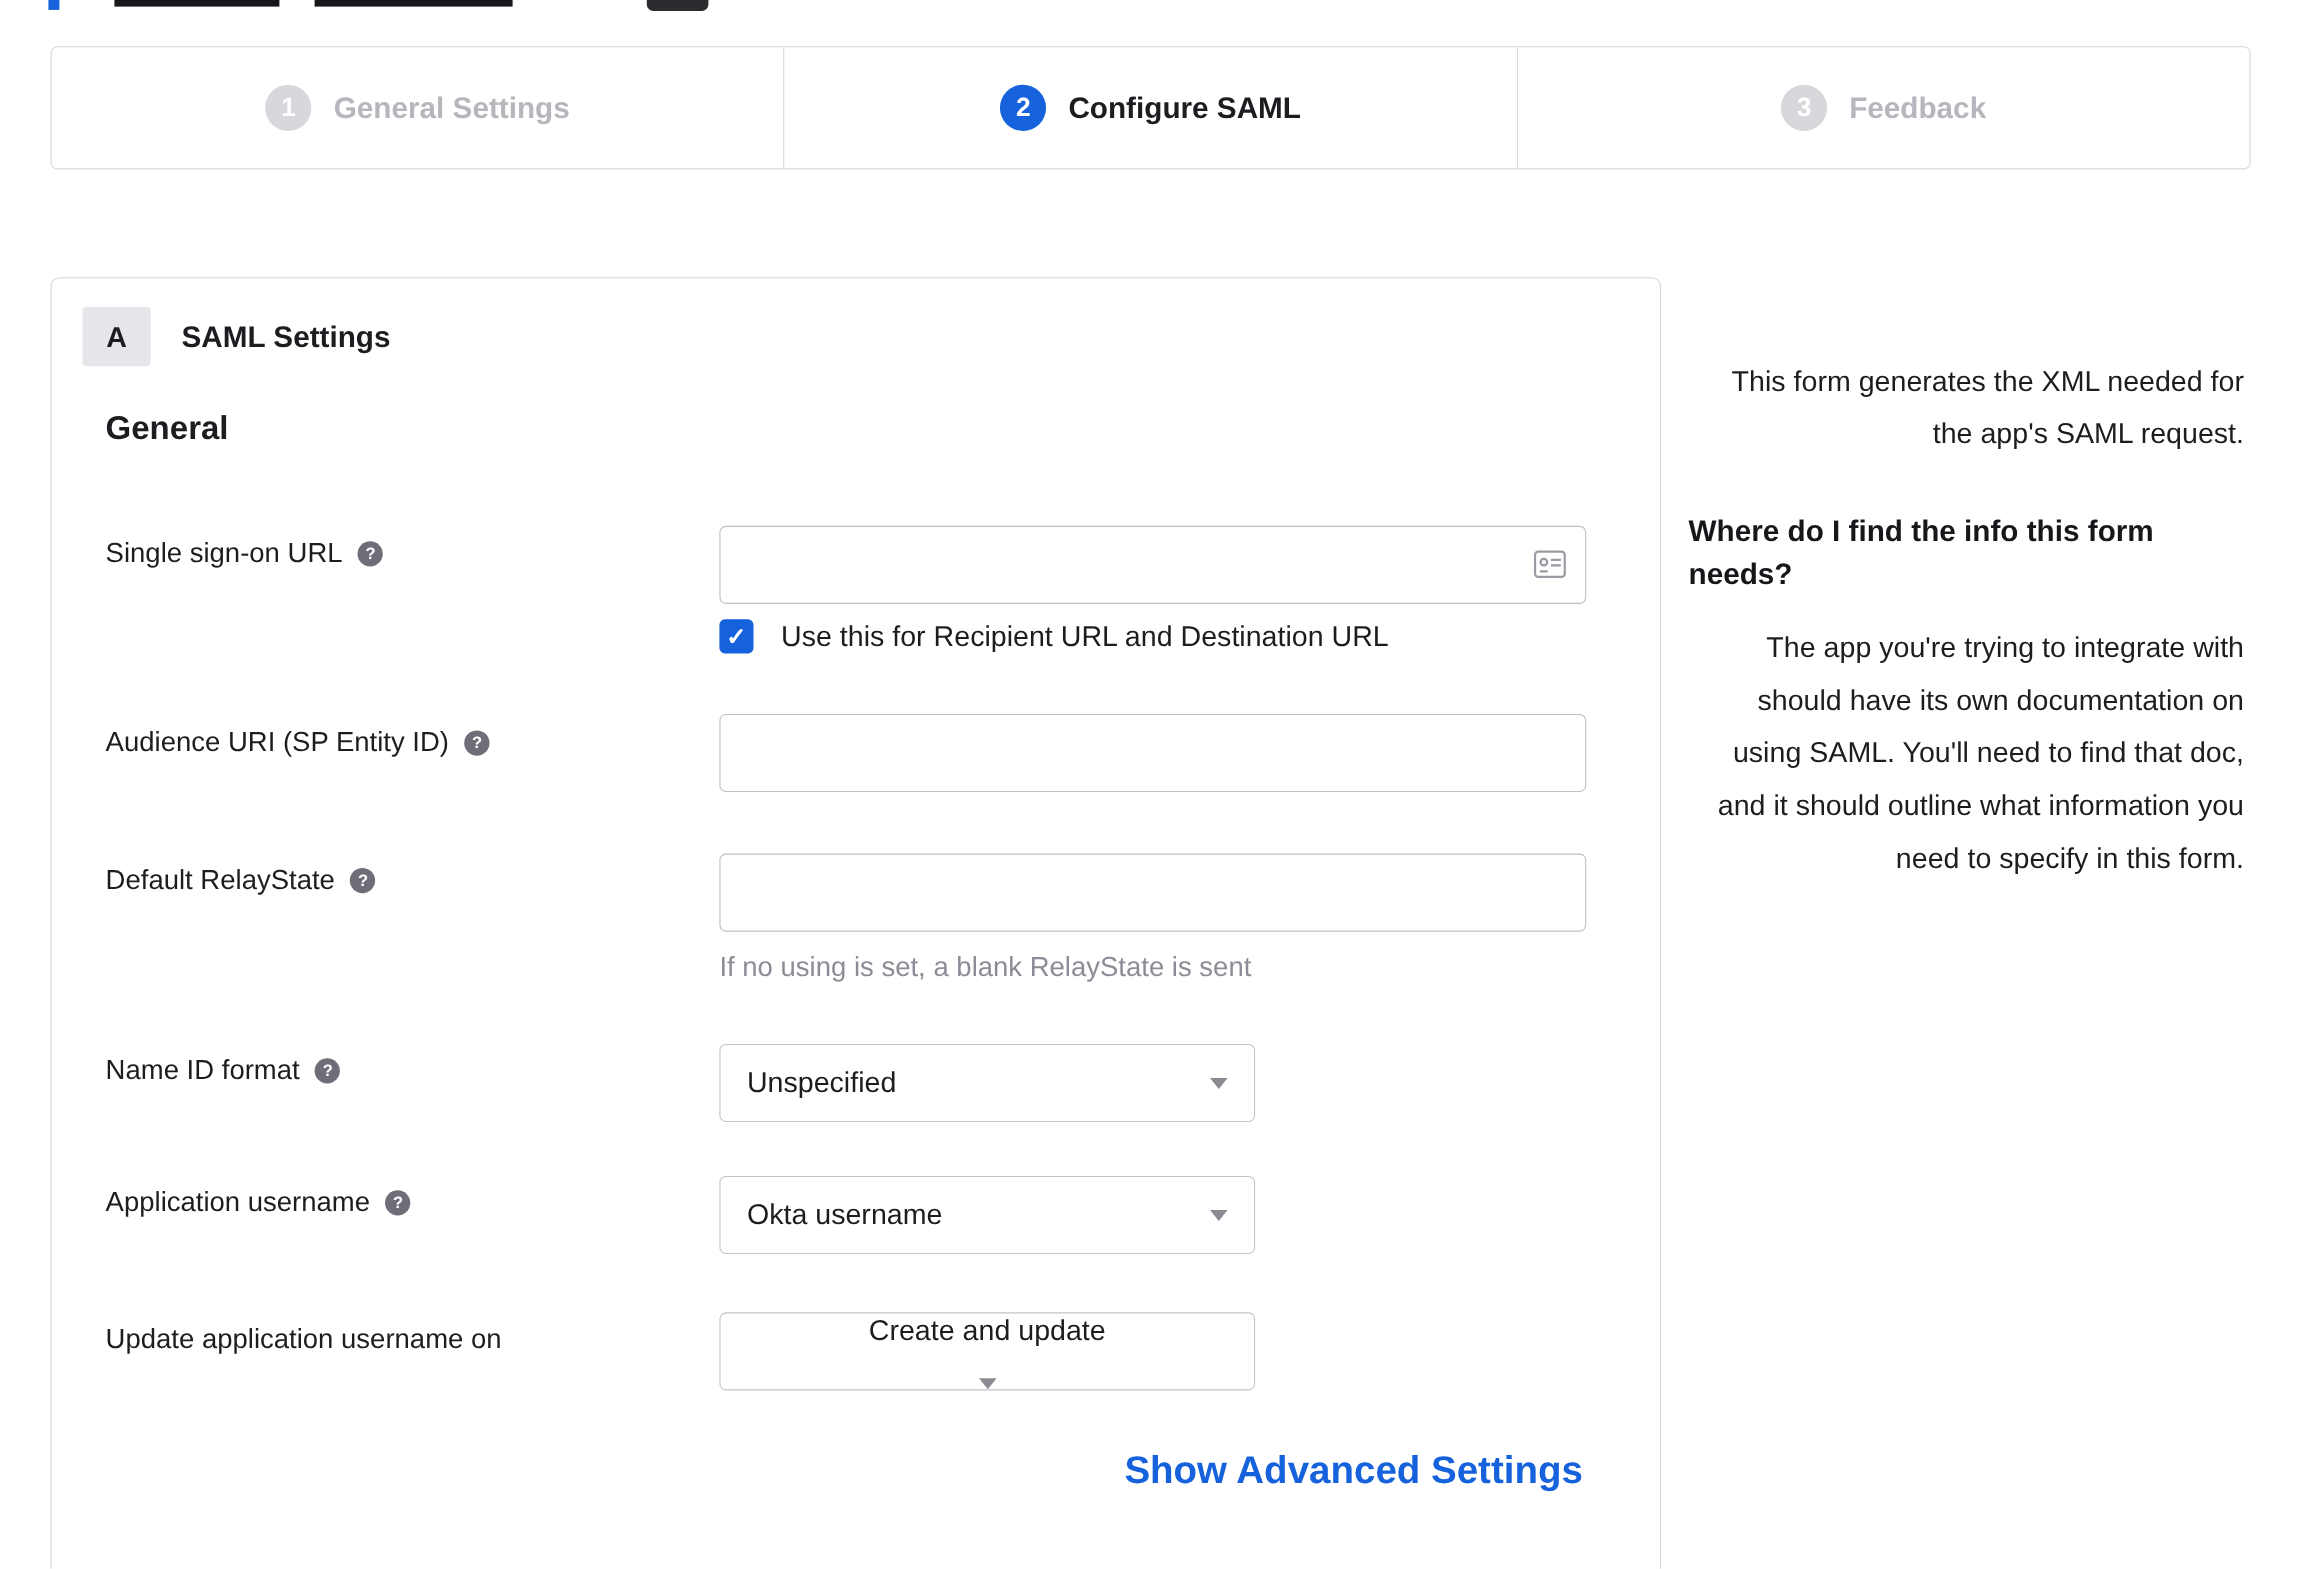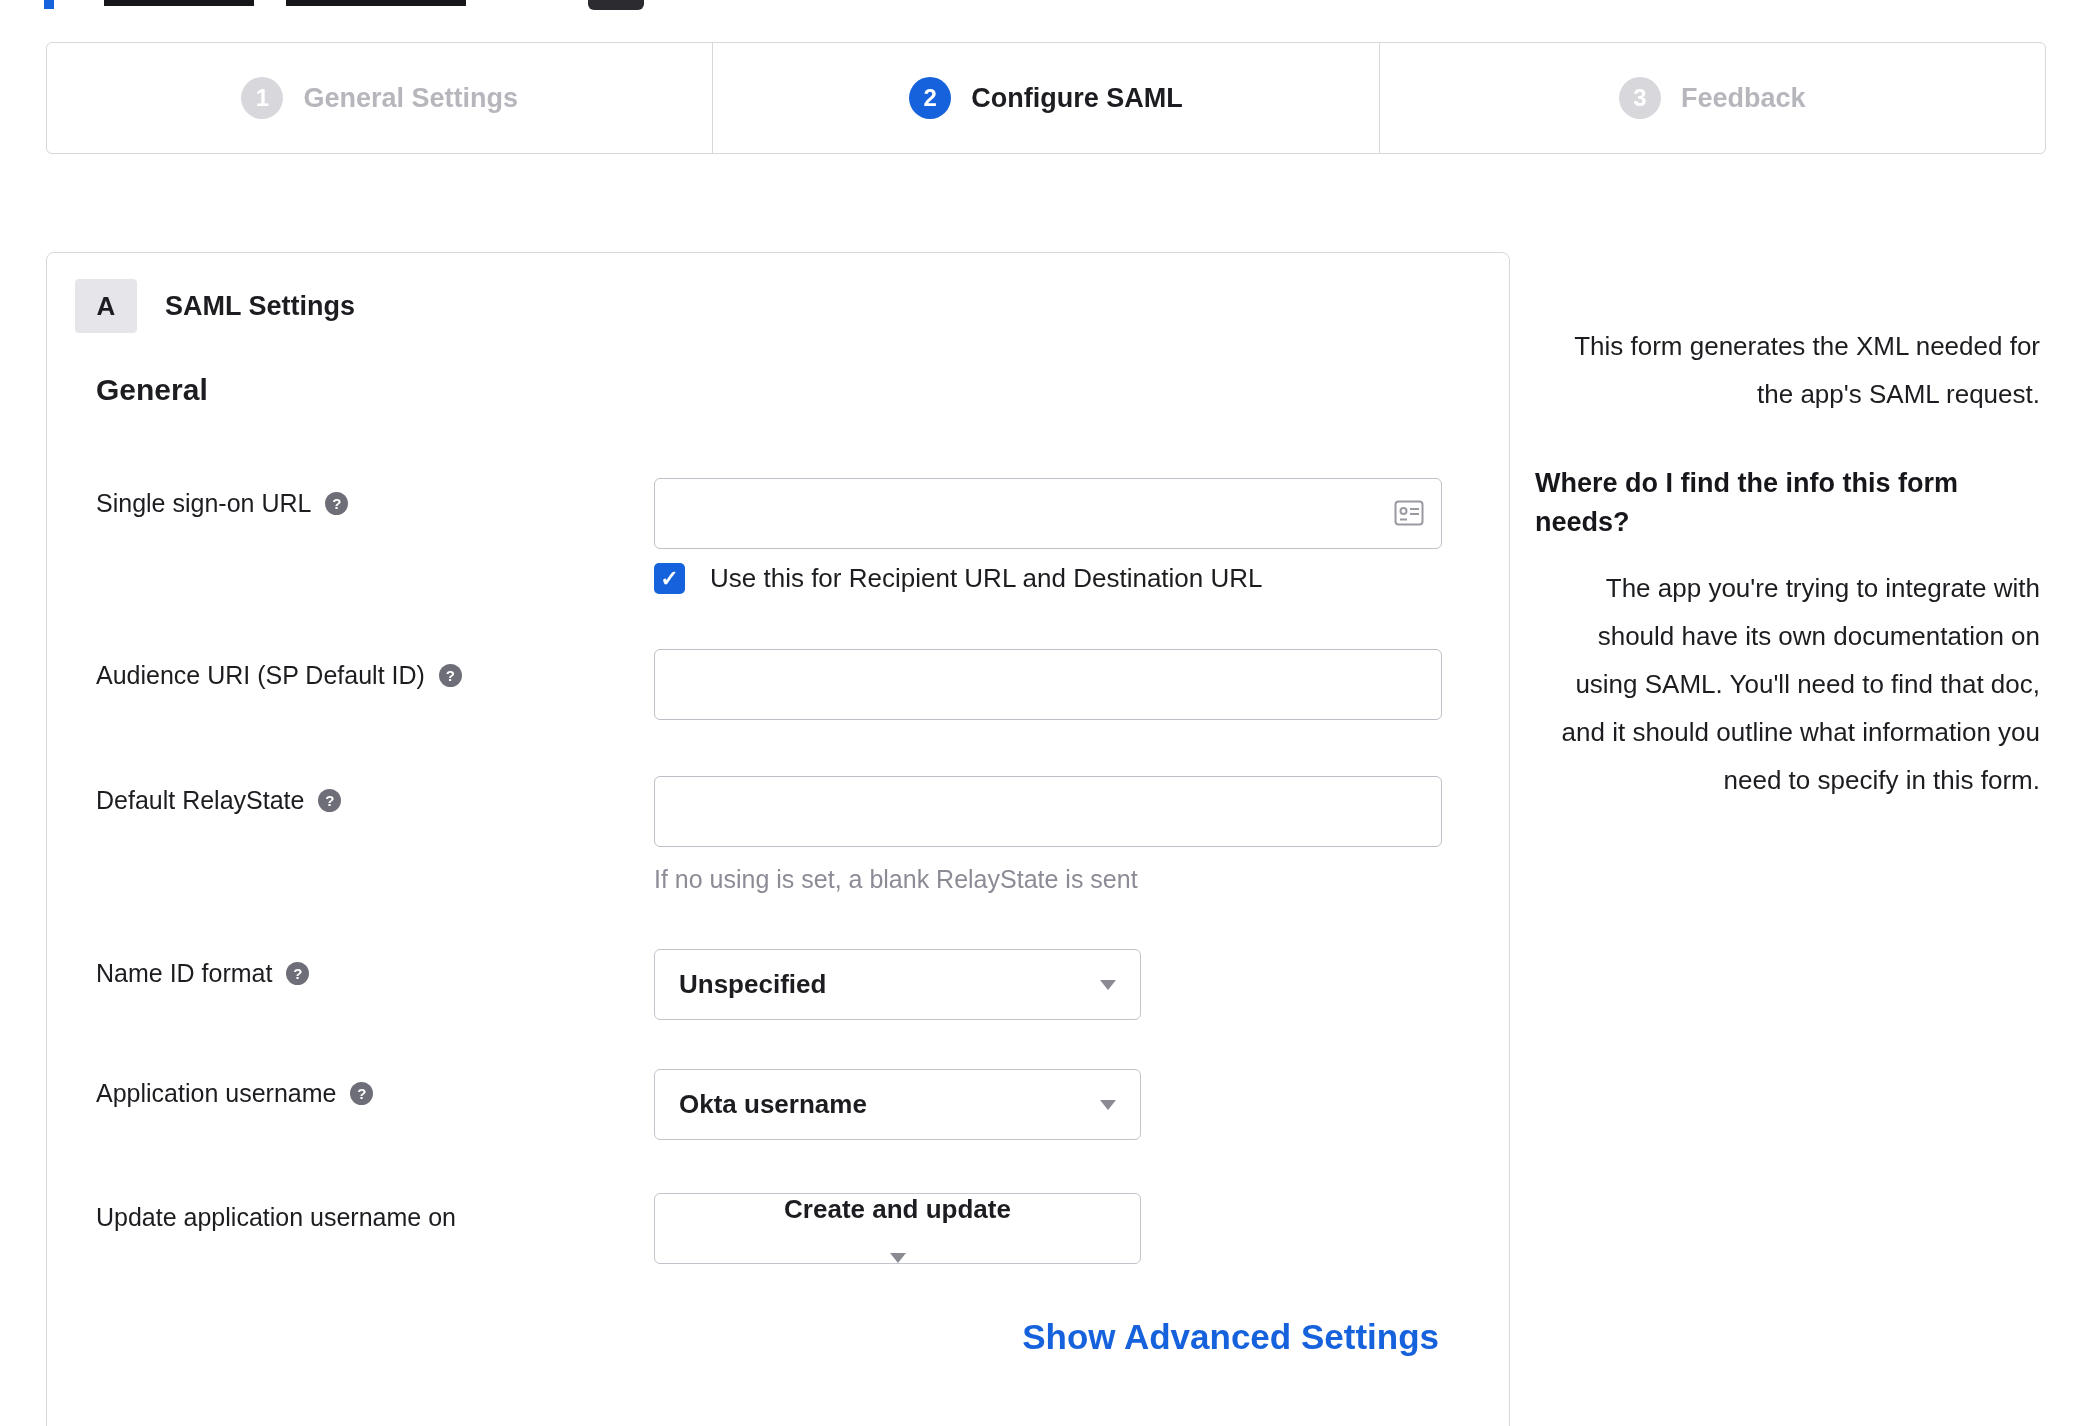--- a/index.html
+++ b/index.html
@@ -73,21 +73,21 @@
     color:#fff; font-size:22px; font-weight:bold; cursor:pointer;
   }
   .checkbox-label { font-size:26px; color:#1d1d21; }
 
   .helper-text { position:absolute; left:607px; font-size:25px; color:#8c8c96; }
 
   .select-box {
     position:absolute; left:607px; width:487px; height:71px;
     border:1px solid #c3c3cb; border-radius:6px; background:#fff;
     display:flex; align-items:center; justify-content:space-between;
-    font-size:26px; padding:0 24px; cursor:pointer;font-weight:bold;
+    font-size:26px; padding:0 24px; cursor:pointer;
   }
   .caret {
     width:0; height:0; border-left:8px solid transparent; border-right:8px solid transparent;
     border-top:10px solid #8a8a92;
   }
 
   .advanced-link {
     position:absolute; right:70px; top:1064px;
     font-size:35px; color:#1662dd; text-decoration:none; font-weight:bold; cursor:pointer;
   }
@@ -140,21 +140,21 @@
       <line x1="6" y1="19.5" x2="13" y2="19.5" stroke="#9a9aa2" stroke-width="2"></line>
     </svg>
   </div>
 
   <div class="checkbox-row" style="top:310px;">
     <div class="checkbox">✓</div>
     <div class="checkbox-label">Use this for Recipient URL and Destination URL</div>
   </div>
 
   <div class="field-label" style="top:408px;">
-    <span>Audience URI (SP Default ID)</span>
+    <span>Audience URI (SP Entity ID)</span>
     <span class="help-icon">?</span>
   </div>
   <input class="text-input" style="top: 396px;" type="text" value="">
 
   <div class="field-label" style="top:533px;">
     <span>Default RelayState</span>
     <span class="help-icon">?</span>
   </div>
   <input class="text-input" style="top: 523px;" type="text" value="">
   <div class="helper-text" style="top:612px;">If no using is set, a blank RelayState is sent</div>

